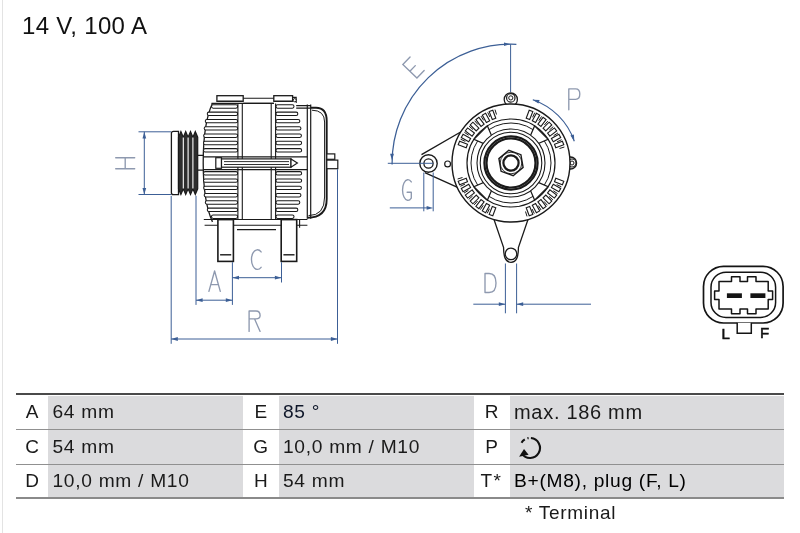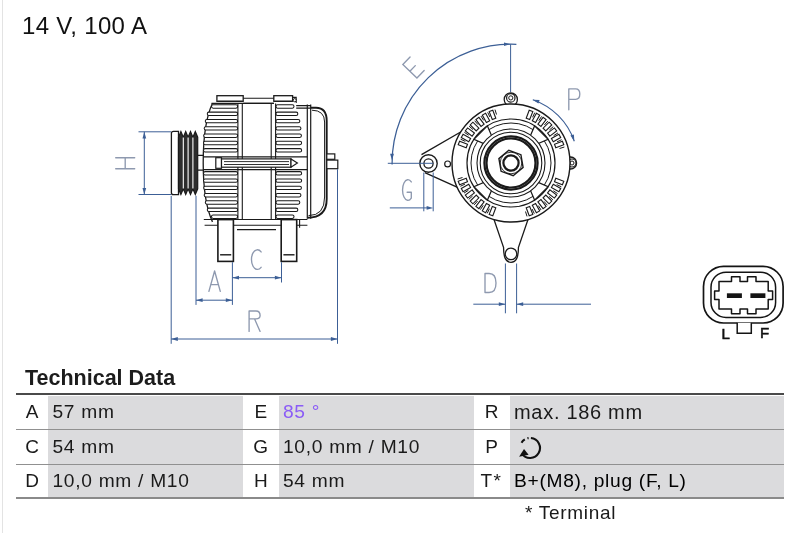--- a/index.html
+++ b/index.html
@@ -213,35 +213,34 @@
  L 768.2 281.6 L 768.2 291 L 772.6 291 L 772.6 299.5 L 768.2 299.5
  L 768.2 309 L 756 309 L 756 313.8 L 747.5 313.8 L 747.5 309
  L 740 309 L 740 313.8 L 731.5 313.8 L 731.5 309
  L 719 309 L 719 299.5 L 714.6 299.5 L 714.6 291 L 719 291 Z" fill="white" stroke="#141414" stroke-width="1.5" stroke-linejoin="round"></path>
 <rect x="726.9" y="293.3" width="15" height="4.7" fill="#141414"></rect>
 <rect x="750.4" y="293.3" width="15" height="4.7" fill="#141414"></rect>
 <path d="M 737.2 322.8 L 737.2 333.3 L 751.3 333.3 L 751.3 322.8" fill="white" stroke="#141414" stroke-width="1.5"></path>
 <text x="721.5" y="338.8" font-family="Liberation Sans, sans-serif" font-size="15" fill="#111" stroke="#111" stroke-width="0.55">L</text>
 <text x="760" y="338.2" font-family="Liberation Sans, sans-serif" font-size="15" fill="#111" stroke="#111" stroke-width="0.55">F</text>
   </svg>
-  <div style="position:absolute;left:25px;top:365.5px;font-size:21.5px;font-weight:bold;color:#1c1c1c">Technical Data</div>
 <div style="position:absolute;left:16px;top:395.8px;width:768px;height:33.3px;background:#dbdbdd"></div>
 <div style="position:absolute;left:16px;top:430.4px;width:768px;height:33.3px;background:#dbdbdd"></div>
 <div style="position:absolute;left:16px;top:465.0px;width:768px;height:32.3px;background:#dbdbdd"></div>
 <div style="position:absolute;left:16px;top:395.8px;width:32px;height:101.5px;background:#fff"></div>
 <div style="position:absolute;left:243px;top:395.8px;width:35.5px;height:101.5px;background:#fff"></div>
 <div style="position:absolute;left:473.5px;top:395.8px;width:36px;height:101.5px;background:#fff"></div>
 <div style="position:absolute;left:16px;top:393.2px;width:768px;height:2.1px;background:#4a4a4a"></div>
 <div style="position:absolute;left:16px;top:429.1px;width:768px;height:1.3px;background:#909090"></div>
 <div style="position:absolute;left:16px;top:463.7px;width:768px;height:1.3px;background:#909090"></div>
 <div style="position:absolute;left:16px;top:497.3px;width:768px;height:1.4px;background:#8a8a8a"></div>
 <div style="position:absolute;left:16px;top:401.4px;width:32px;text-align:center;font-size:19px;color:#1a1a1a">A</div>
-<div style="position:absolute;left:52.5px;top:401.4px;font-size:19.2px;letter-spacing:0.7px;color:#1a1a1a;white-space:nowrap">57 mm</div>
+<div style="position:absolute;left:52.5px;top:401.4px;font-size:19.2px;letter-spacing:0.7px;color:#1a1a1a;white-space:nowrap">64 mm</div>
 <div style="position:absolute;left:243px;top:401.4px;width:35.5px;text-align:center;font-size:19px;color:#1a1a1a">E</div>
-<div style="position:absolute;left:283.0px;top:401.4px;font-size:19.2px;letter-spacing:0.7px;color:#8b5cf6;white-space:nowrap">85 °</div>
+<div style="position:absolute;left:283.0px;top:401.4px;font-size:19.2px;letter-spacing:0.7px;color:#0f172a;white-space:nowrap">85 °</div>
 <div style="position:absolute;left:473.5px;top:401.4px;width:36px;text-align:center;font-size:19px;color:#1a1a1a">R</div>
 <div style="position:absolute;left:514.0px;top:401.4px;font-size:20px;letter-spacing:0.7px;color:#1a1a1a;white-space:nowrap">max. 186 mm</div>
 <div style="position:absolute;left:16px;top:436.0px;width:32px;text-align:center;font-size:19px;color:#1a1a1a">C</div>
 <div style="position:absolute;left:52.5px;top:436.0px;font-size:19.2px;letter-spacing:0.7px;color:#1a1a1a;white-space:nowrap">54 mm</div>
 <div style="position:absolute;left:243px;top:436.0px;width:35.5px;text-align:center;font-size:19px;color:#1a1a1a">G</div>
 <div style="position:absolute;left:283.0px;top:436.0px;font-size:19.2px;letter-spacing:0.7px;color:#1a1a1a;white-space:nowrap">10,0 mm / M10</div>
 <div style="position:absolute;left:473.5px;top:436.0px;width:36px;text-align:center;font-size:19px;color:#1a1a1a">P</div>
 <svg width="28" height="28" viewBox="0 0 28 28" style="position:absolute;left:516.5px;top:434.5px">
 <path d="M 13.9 3.04 A 10 10 0 1 1 4.81 18.74" fill="none" stroke="#111" stroke-width="2.1"></path>
 <path d="M 4.52 7.7 A 10 10 0 0 1 11.6 3.10" fill="none" stroke="#111" stroke-width="2.1" stroke-dasharray="4.6 2.8"></path>

